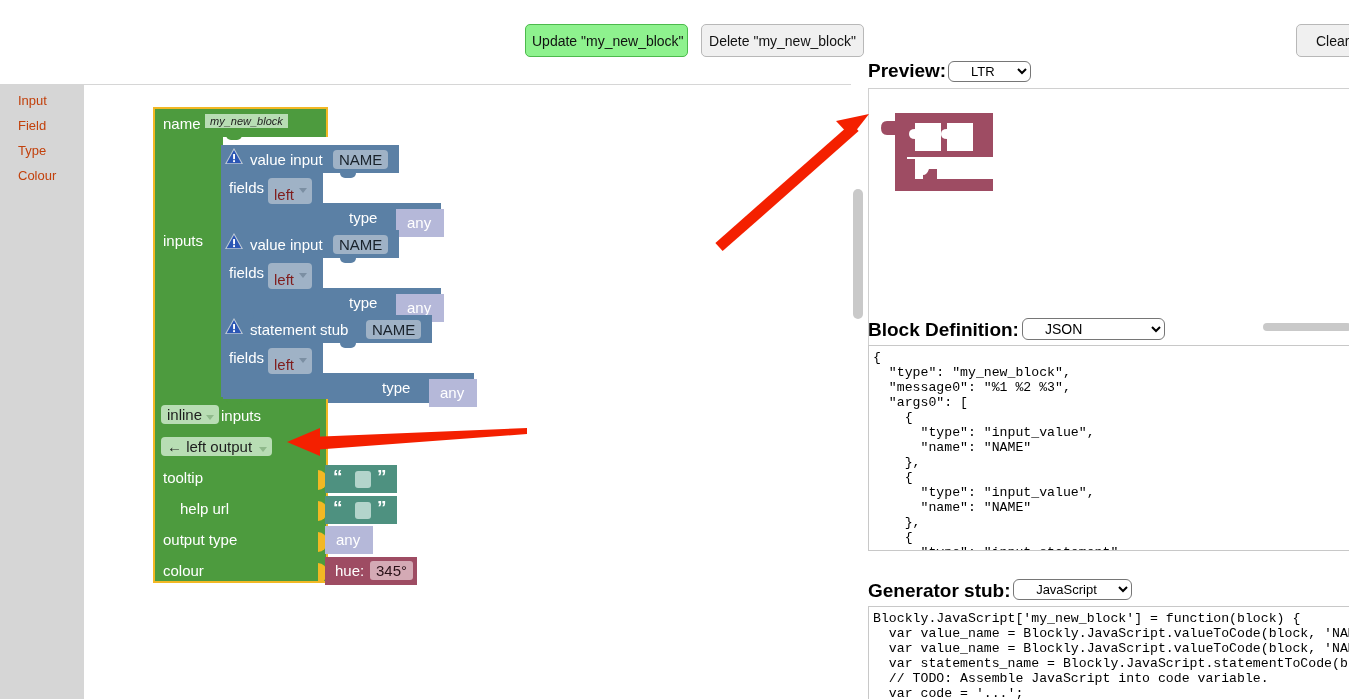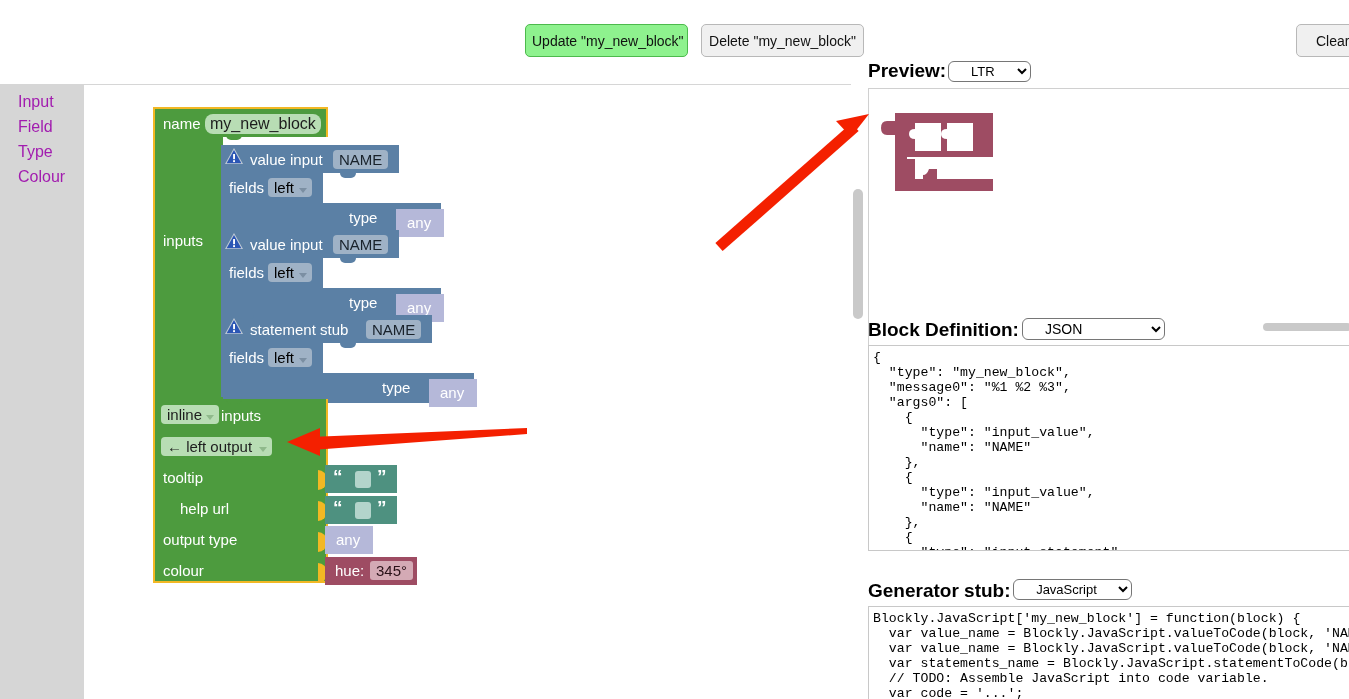--- a/index.html
+++ b/index.html
@@ -47,36 +47,36 @@
     position: absolute; left: 0; top: 84px; width: 856px; height: 615px;
     background: #ffffff; border-top: 1px solid #d6d6d6;
     overflow: hidden;
   }
   #toolbox {
     position: absolute; left: 0; top: 0; width: 84px; height: 615px;
     background: #d6d6d6;
   }
   .toolbox-item {
     position: absolute; left: 18px;
-    font-size: 16px; color: #a21caf; cursor: pointer; white-space: nowrap;
+    font-size: 13px; color: #c2410c; cursor: pointer; white-space: nowrap;
   }
   .blk-green {
     position: absolute;
     background: #4d9b3e;
     border: 2px solid #f2b824;
   }
   .blk-label {
     position: absolute;
     color: #ffffff; font-size: 15px; white-space: nowrap;
   }
   .field-light {
     position: absolute;
     background: #b8ddb4; color: #1d1d1d;
-    border-radius: 8px; font-size: 16px;
-    padding: 1px 5px; white-space: nowrap;
+    border-radius: 0; font-size: 11px;
+    padding: 1px 5px; white-space: nowrap; font-style: italic;
   }
   .field-drop {
     position: absolute;
     background: #b8ddb4; color: #1d1d1d;
     border-radius: 4px; font-size: 15px;
     padding: 1px 17px 1px 6px; white-space: nowrap; cursor: pointer;
   }
   .field-drop::after {
     content: ""; position: absolute; right: 5px; top: 10px;
     border-left: 4px solid transparent; border-right: 4px solid transparent;
@@ -91,23 +91,23 @@
   .blue-label {
     position: absolute; color: #ffffff; font-size: 15px; white-space: nowrap;
   }
   .field-grey {
     position: absolute;
     background: #9fb2c6; color: #19222b;
     border-radius: 4px; font-size: 15px; padding: 1px 6px; white-space: nowrap;
   }
   .field-grey-drop {
     position: absolute;
-    background: #9fb2c6; color: #000000;
+    background: #9fb2c6; color: #7f1d1d;
     border-radius: 4px; font-size: 15px;
-    padding: 1px 18px 1px 6px; white-space: nowrap; cursor: pointer;
+    padding: 8px 18px 1px 6px; white-space: nowrap; cursor: pointer;
   }
   .field-grey-drop::after {
     content: ""; position: absolute; right: 5px; top: 10px;
     border-left: 4px solid transparent; border-right: 4px solid transparent;
     border-top: 5px solid #7b8fa3;
   }
   .warn-icon {
     position: absolute; width: 20px; height: 18px; cursor: pointer;
   }
   

